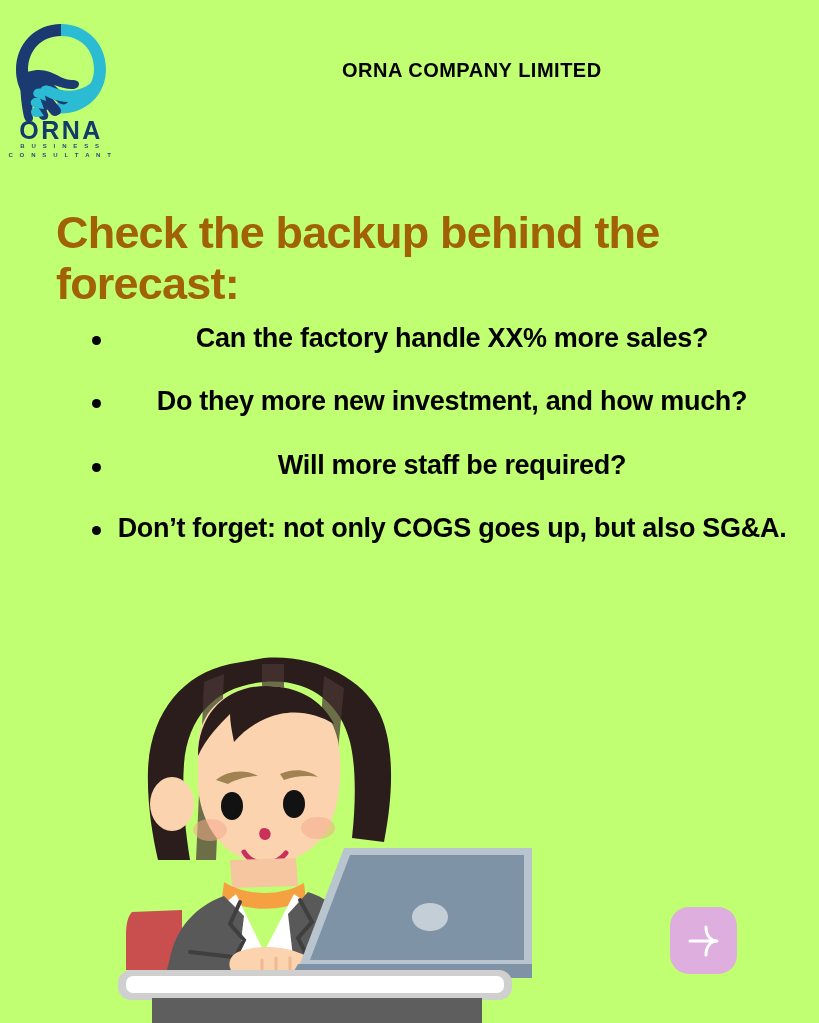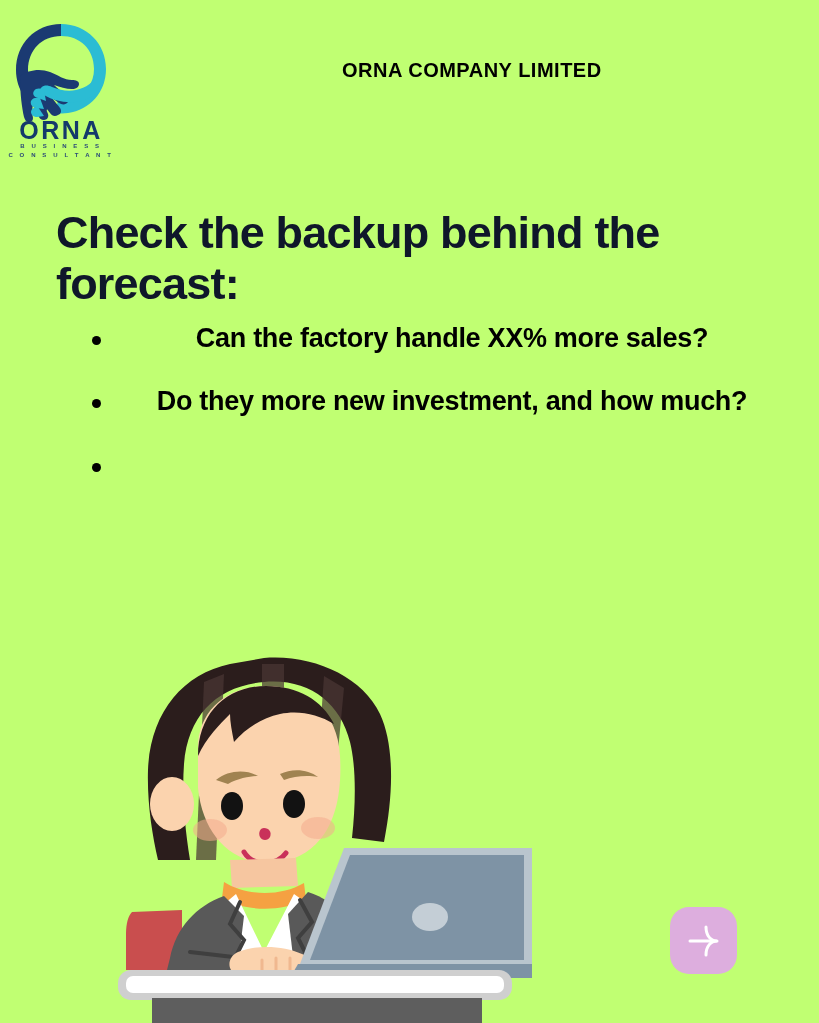--- a/index.html
+++ b/index.html
@@ -82,21 +82,21 @@
   .headline {
     position: absolute;
     left: 56px;
     top: 178px;
     width: 715px;
     font-family: "Liberation Sans", sans-serif;
     font-weight: 700;
     font-size: 45px;
     line-height: 1.12;
     letter-spacing: -0.8px;
-    color: #0f172a;
+    color: #a16207;
   }
 
   
   .bullets {
     position: absolute;
     left: 88px;
     top: 312px;
     width: 700px;
     margin: 0;
     padding: 0;
@@ -203,20 +203,25 @@
     <li class="bullet-item">
       <span class="bullet-dot"></span>
       <span>Can the factory handle XX% more sales?</span>
     </li>
     <li class="bullet-item">
       <span class="bullet-dot"></span>
       <span>Do they more new investment, and how much?</span>
     </li>
     <li class="bullet-item">
       <span class="bullet-dot"></span>
+      <span>Will more staff be required?</span>
+    </li>
+    <li class="bullet-item">
+      <span class="bullet-dot"></span>
+      <span>Don’t forget: not only COGS goes up, but also SG&amp;A.</span>
     </li>
   </ul>
 
   <div class="illustration">
     <svg viewBox="0 0 420 375" width="420" height="375" aria-hidden="true">
 
       <path d="M20 260 C16 264 14 272 14 282 L14 318 L70 318 L70 258 Z" fill="#c94e4e"></path>
 
       <path d="M118 12 C70 22 38 62 36 118 C35 150 40 182 46 208
                L78 208 C72 170 70 140 72 112

